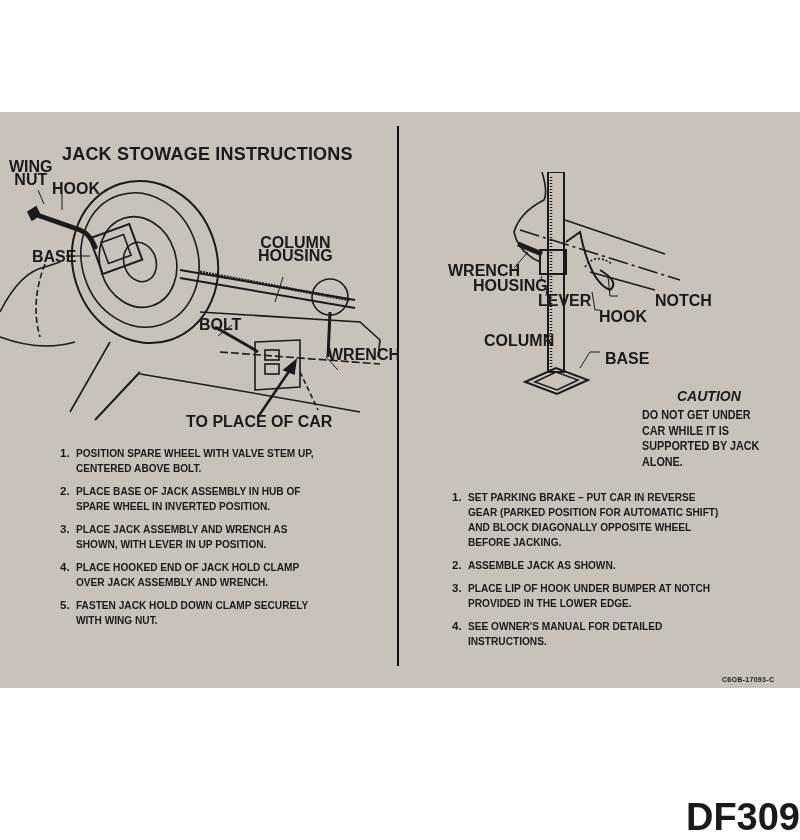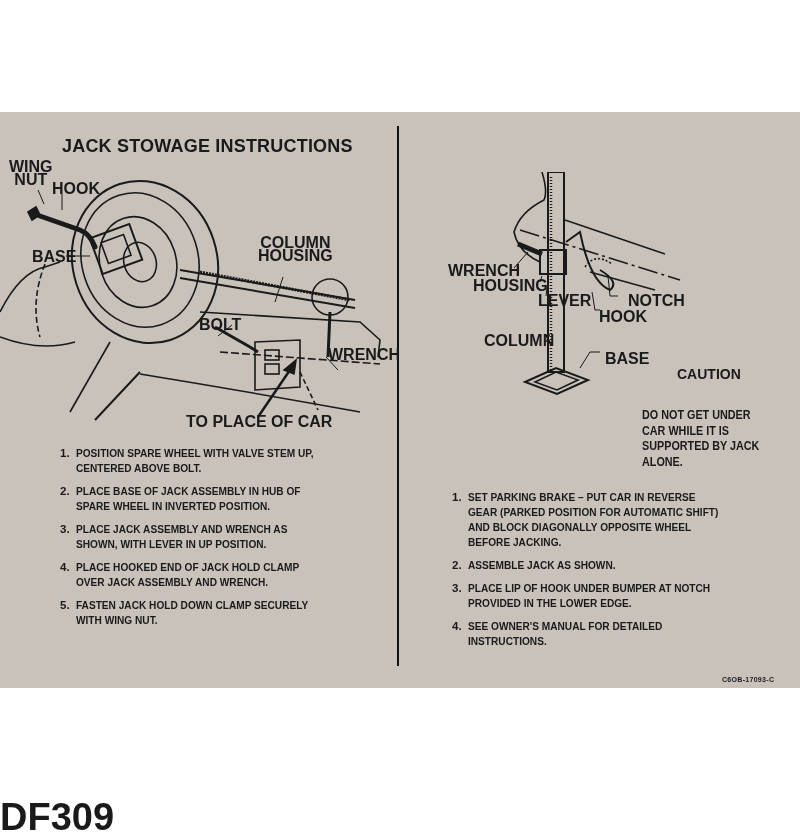--- a/index.html
+++ b/index.html
@@ -1,29 +1,29 @@
 <!DOCTYPE html>
 <html><head>
 <meta charset="utf-8">
 <style>
   html,body{margin:0;padding:0;background:#fff;}
   body{width:800px;height:840px;position:relative;overflow:hidden;font-family:"Liberation Sans",sans-serif;color:#1a1a1a;}
   .decal{position:absolute;left:0;top:112px;width:800px;height:576px;background:#c8c2bb;}
   .divider{position:absolute;left:257px;top:14px;width:2px;height:540px;background:#111;}
   .divider{left:397px;}
-  .title{position:absolute;font-weight:bold;font-size:18px;letter-spacing:0.2px;white-space:nowrap;}
+  .title{position:absolute;font-weight:bold;font-size:18px;letter-spacing:0.2px;white-space:nowrap;margin-top:8px;}
   .lbl{position:absolute;font-weight:bold;font-size:16px;white-space:nowrap;line-height:13px;}
   .steps{position:absolute;margin:0;padding:0;list-style:none;font-family:"Liberation Sans Narrow","Liberation Sans",sans-serif;font-weight:bold;font-size:11.5px;line-height:15px;}
   .steps li{display:flex;margin-bottom:8px;}
   .steps .num{width:16px;flex:none;}
   .steps .txt{white-space:pre-line;transform:scaleX(0.88);transform-origin:left;}
   .caution-h{position:absolute;font-weight:bold;font-size:14px;}
   .caution-b{position:absolute;font-weight:bold;font-size:12px;line-height:15.5px;white-space:pre-line;transform:scaleX(0.9);transform-origin:left;}
   .partno{position:absolute;font-weight:bold;font-size:7px;letter-spacing:0.3px;}
-  .product{position:absolute;left:0;width:800px;top:796px;text-align:left;font-weight:bold;font-size:38px;}
+  .product{position:absolute;left:0;width:800px;top:796px;text-align:right;font-weight:bold;font-size:38px;}
   svg{position:absolute;}
 </style>
 </head>
 <body>
 
 <div class="decal">
   <div class="divider"></div>
 
   <div class="title" style="left:62px;top:24px;">JACK STOWAGE INSTRUCTIONS</div>
 
@@ -137,26 +137,26 @@
     <path d="M46 124 L48 108" stroke-width="1"></path>
     <path d="M46 170 L50 162" stroke-width="1"></path>
     <path d="M92 120 L95 138 L100 138" stroke-width="1"></path>
     <path d="M108 104 L110 124 L118 124" stroke-width="1"></path>
     <path d="M80 196 L90 180 L100 180" stroke-width="1"></path>
   </svg>
 
   <div class="lbl" style="left:448px;top:152px;">WRENCH</div>
   <div class="lbl" style="left:473px;top:167px;">HOUSING</div>
   <div class="lbl" style="left:494px;top:182px;padding-left:44px;">LEVER</div>
-  <div class="lbl" style="left:628px;top:182px;">NOTCH</div>
+  <div class="lbl" style="left:655px;top:182px;">NOTCH</div>
   <div class="lbl" style="left:599px;top:198px;">HOOK</div>
   <div class="lbl" style="left:484px;top:222px;">COLUMN</div>
   <div class="lbl" style="left:605px;top:240px;">BASE</div>
 
-  <div class="caution-h" style="left:677px;top:254px;">CAUTION</div>
+  <div class="caution-h" style="left:677px;top:276px;font-style:italic;">CAUTION</div>
   <div class="caution-b" style="left:642px;top:296px;">DO NOT GET UNDER
 CAR WHILE IT IS
 SUPPORTED BY JACK
 ALONE.</div>
 
   <ol class="steps" style="left:452px;top:378px;width:340px;">
     <li>
         <span class="num">1.</span>
         <span class="txt">SET PARKING BRAKE – PUT CAR IN REVERSE
 GEAR (PARKED POSITION FOR AUTOMATIC SHIFT)

